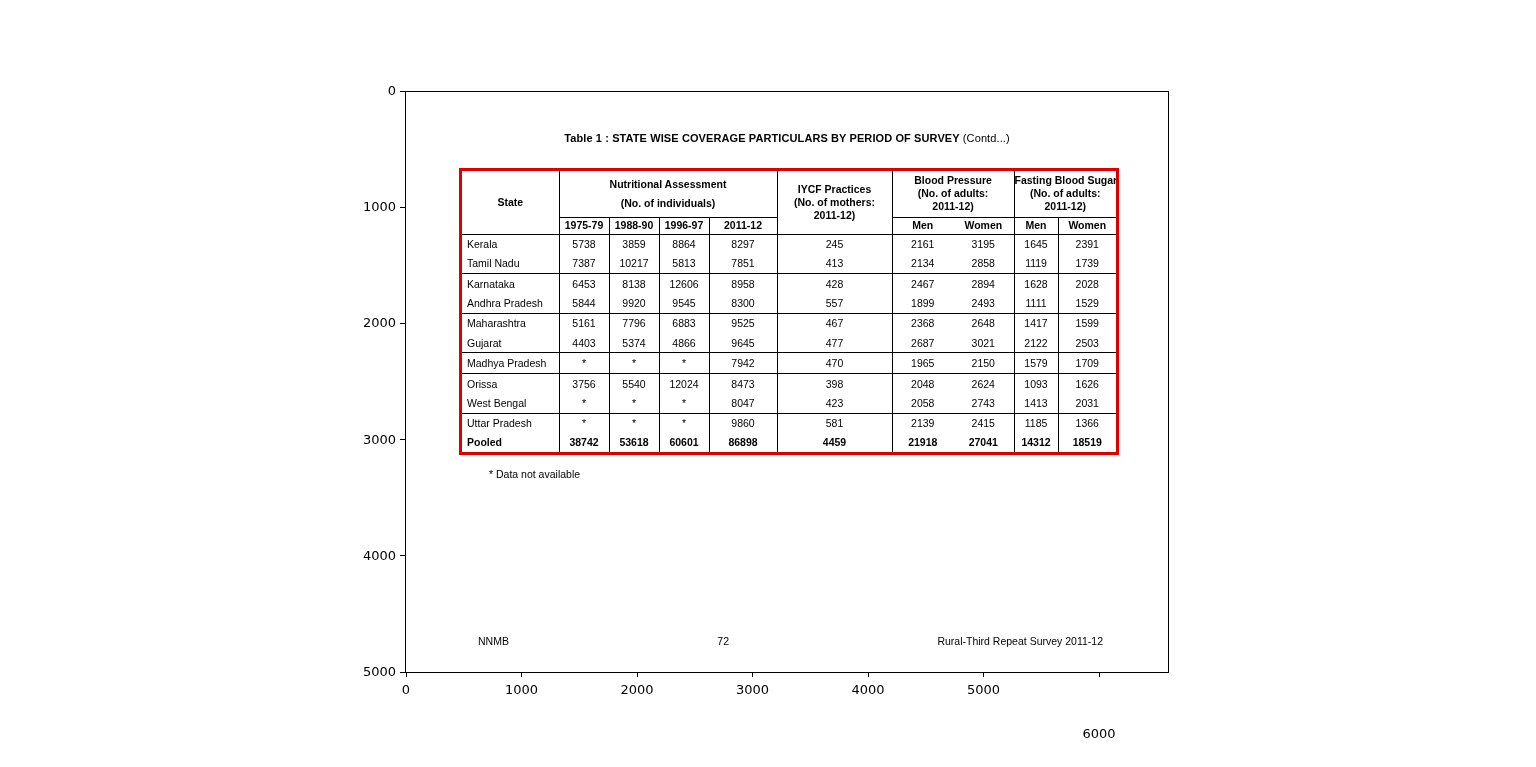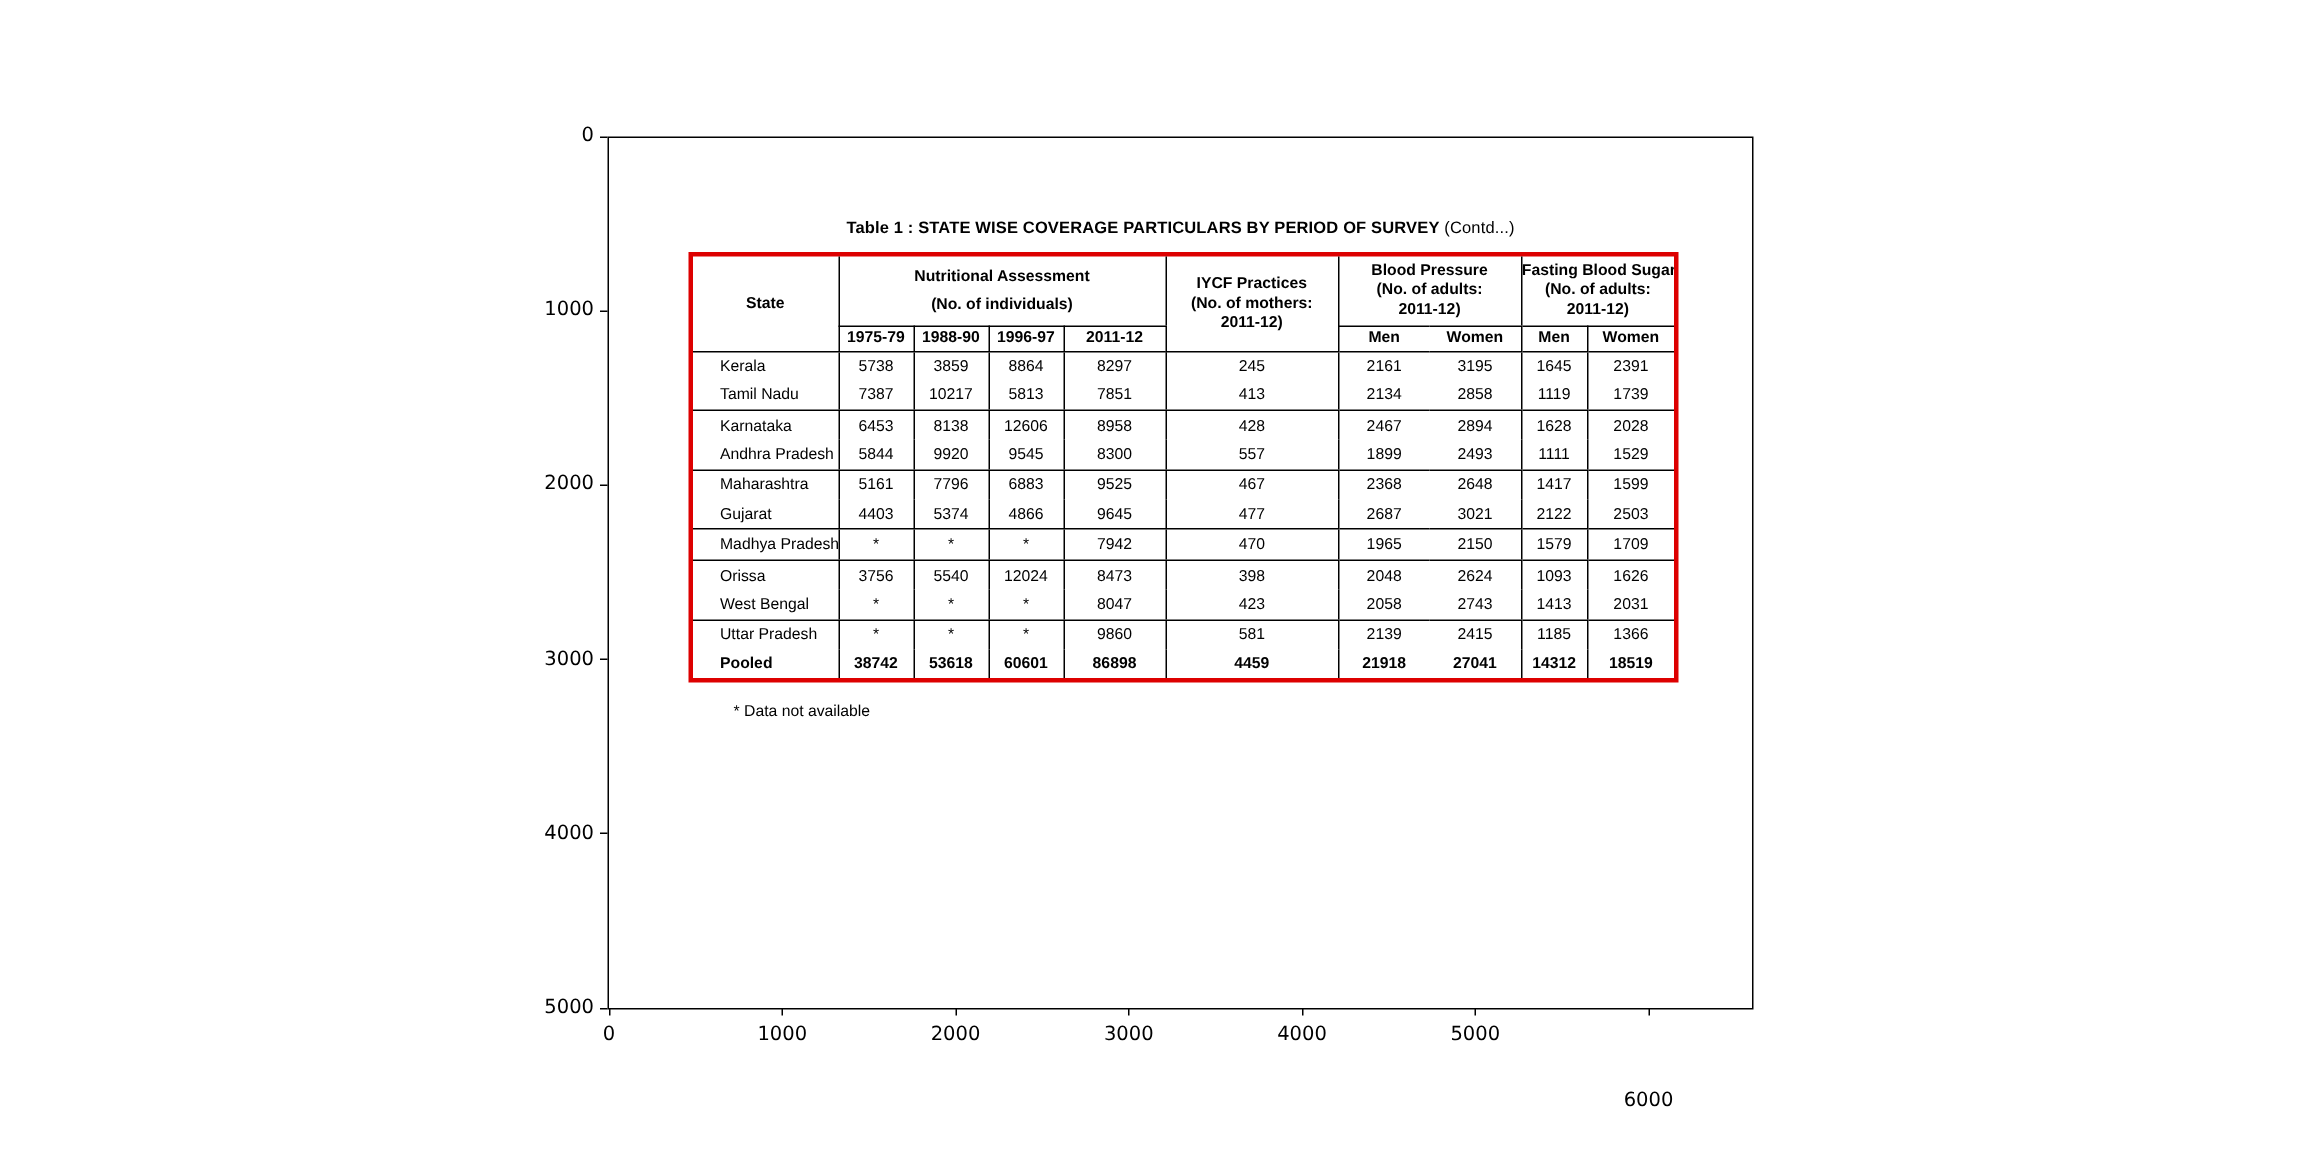--- a/index.html
+++ b/index.html
@@ -4,33 +4,33 @@
 <style>
   html,body{margin:0;padding:0;background:#fff;}
   .figure{position:relative;width:1536px;height:767px;background:#fff;overflow:hidden;
           font-family:"Liberation Sans",sans-serif;color:#000;}
   .axes{position:absolute;left:405px;top:91px;width:764px;height:582px;
         border:1px solid #000;box-sizing:border-box;background:#fff;}
   .tick{position:absolute;background:#000;}
   .tick-label{position:absolute;font-family:"DejaVu Sans",sans-serif;font-size:13px;color:#000;}
   .ylab{width:60px;text-align:right;}
   .xlab{width:60px;text-align:center;}
-  .page-title{position:absolute;left:405px;top:146px;width:764px;text-align:center;
+  .page-title{position:absolute;left:405px;top:132px;width:764px;text-align:center;
               font-size:11px;letter-spacing:.1px;}
   .page-title b{font-weight:bold;}
   .doc-table-frame{position:absolute;left:459px;top:168px;width:660px;height:287px;
                    border:3px solid #dd0000;box-sizing:border-box;background:#fff;}
   table.doc{border-collapse:collapse;table-layout:fixed;width:100%;height:100%;
             font-family:"Liberation Sans",sans-serif;font-size:10.5px;}
   table.doc th,table.doc td{padding:0;margin:0;text-align:center;vertical-align:middle;
             overflow:hidden;white-space:nowrap;}
   table.doc thead th{font-weight:bold;font-size:10.5px;line-height:13px;text-align:center;}
   table.doc .bl{border-left:1px solid #000;}
   table.doc .bb{border-bottom:1px solid #000;}
-  table.doc tbody td.state{text-align:left;padding-left:18px;}
+  table.doc tbody td.state{text-align:left;padding-left:5px;}
   table.doc tbody tr.group-end td{border-bottom:1px solid #000;}
   table.doc tbody tr.bold td{font-weight:bold;}
   .hdr-gap{margin-top:6px;}
   .footnote{position:absolute;left:489px;top:468px;font-size:10.5px;}
   .page-footer{position:absolute;left:478px;top:635px;width:625px;display:flex;
                justify-content:space-between;font-size:10.5px;}
 </style>
 </head>
 <body>
 
@@ -224,20 +224,25 @@
             <td>27041</td>
             <td class="bl">14312</td>
             <td class="bl">18519</td>
           </tr>
         </tbody>
     </table>
   </div>
 
   <div class="footnote">* Data not available</div>
 
+  <div class="page-footer">
+    <span>NNMB</span>
+    <span>72</span>
+    <span>Rural-Third Repeat Survey 2011-12</span>
+  </div>
 
 <div class="tick" style="left: 400px; top: 90.5px; width: 5px; height: 1px;"></div>
     <div class="tick-label ylab" style="left: 336px; top: 83px;">0</div>
     <div class="tick" style="left: 400px; top: 206.7px; width: 5px; height: 1px;"></div>
     <div class="tick-label ylab" style="left: 336px; top: 199.2px;">1000</div>
     <div class="tick" style="left: 400px; top: 322.9px; width: 5px; height: 1px;"></div>
     <div class="tick-label ylab" style="left: 336px; top: 315.4px;">2000</div>
     <div class="tick" style="left: 400px; top: 439.1px; width: 5px; height: 1px;"></div>
     <div class="tick-label ylab" style="left: 336px; top: 431.6px;">3000</div>
     <div class="tick" style="left: 400px; top: 555.3px; width: 5px; height: 1px;"></div>

